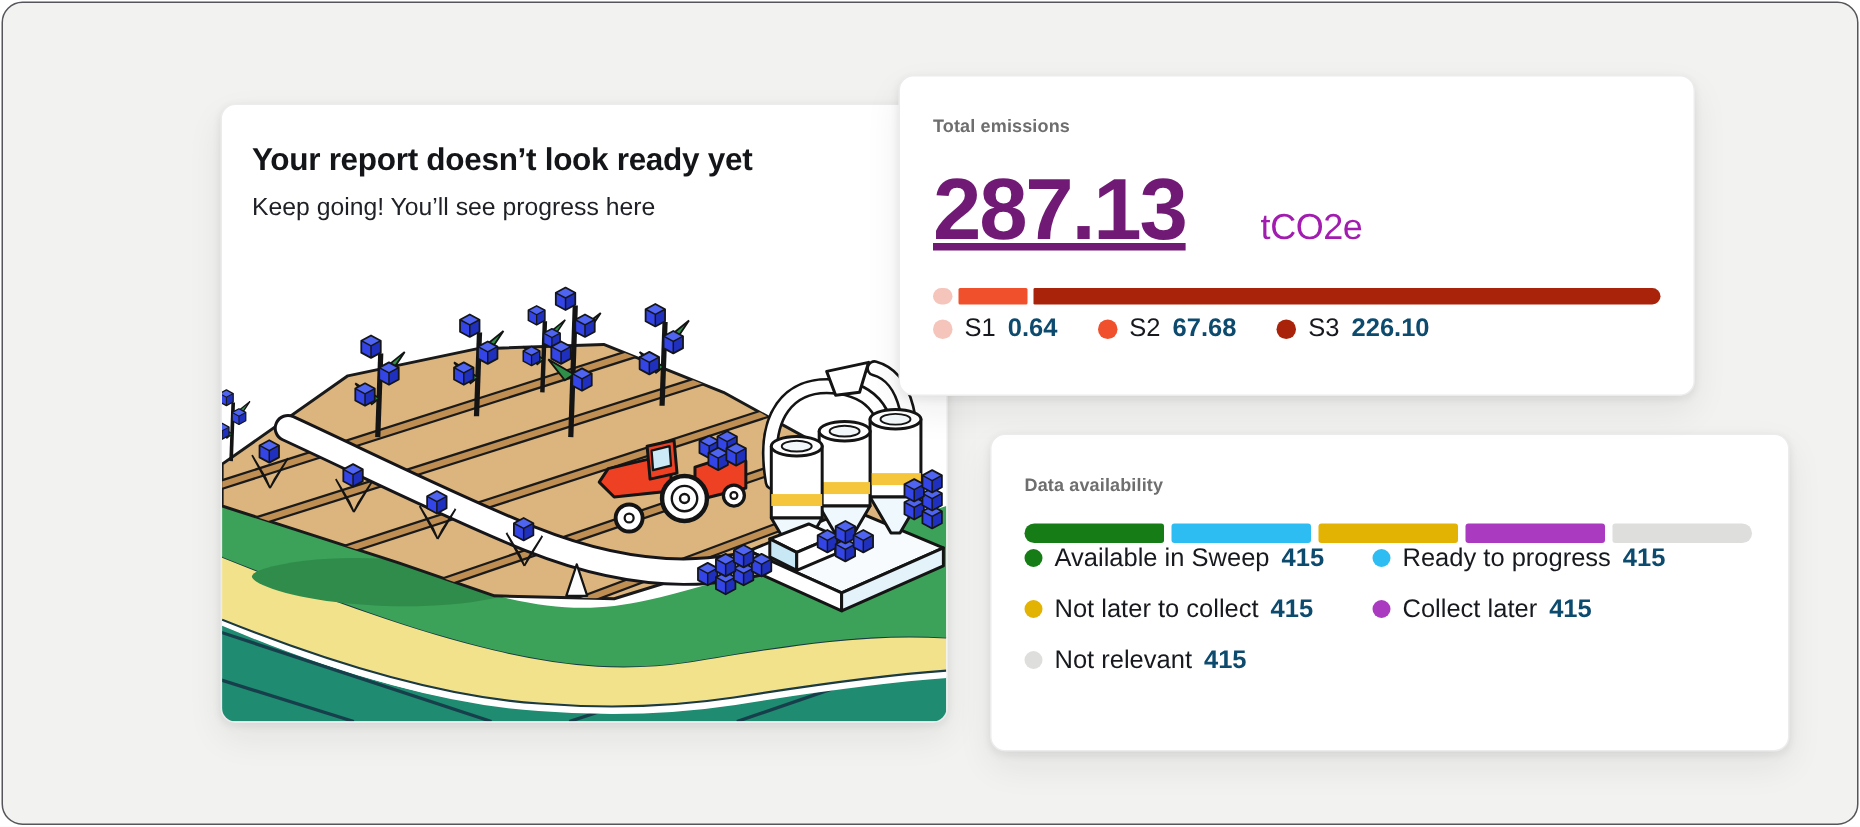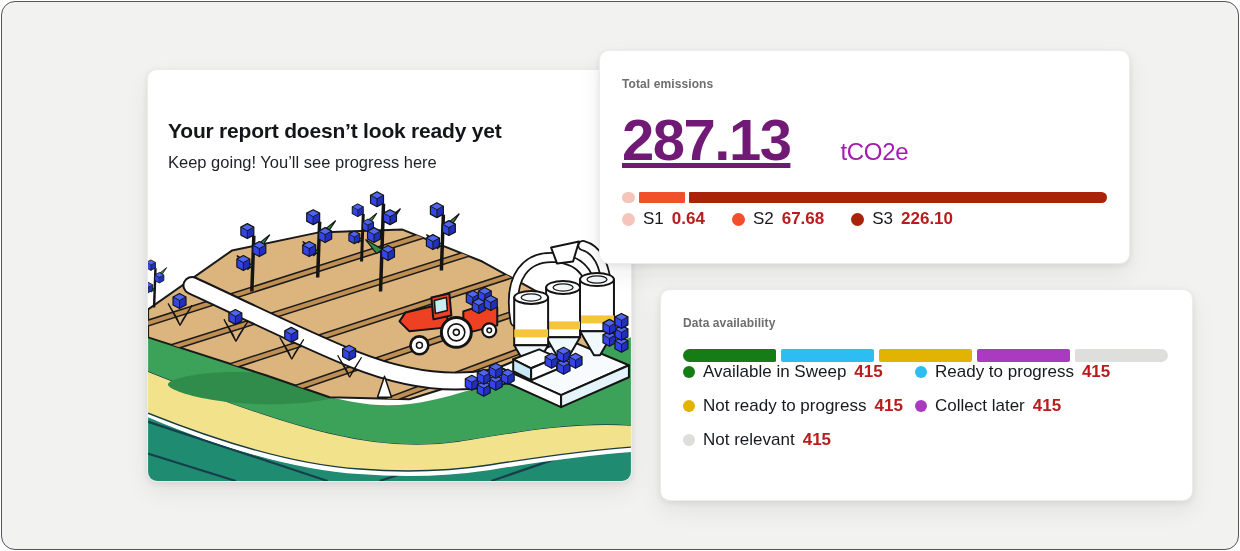--- a/index.html
+++ b/index.html
@@ -6,41 +6,41 @@
   html,body { width: 1240px; height: 551px; background: #ffffff;
     font-family: "Liberation Sans", "DejaVu Sans", sans-serif; color: #17191E; }
   .frame { position: absolute; left: 1px; top: 1px; width: 1238px; height: 549px;
     background: #F2F2F1; border: 1px solid #55555A; border-radius: 14px; overflow: hidden; }
 
   .card { position: absolute; background: #fff; border: 1px solid #ECECEC; border-radius: 10px;
     box-shadow: 0 2px 6px rgba(30,30,30,.08), 0 10px 24px rgba(30,30,30,.07); }
 
   
   .report-card { left: 145px; top: 67px; width: 485px; height: 413px; overflow: hidden; z-index: 1; }
-  .report-card .txt { position: relative; z-index: 2; padding: 25px 20px 0; margin-top: 24px; }
+  .report-card .txt { position: relative; z-index: 2; padding: 25px 20px 0; }
   .report-title { font-size: 21px; font-weight: 700; letter-spacing: -.2px; color: #141519; }
   .report-sub { font-size: 16.5px; margin-top: 10px; color: #1E2025; }
   .illu { position: absolute; left: 0; top: 0; width: 100%; height: 100%; z-index: 1; }
 
   
   .emissions-card { left: 597px; top: 48px; width: 531px; height: 214px; z-index: 3; padding: 26px 22px 0; }
   .card-label { font-size: 12px; font-weight: 700; color: #6E6E6E; letter-spacing: .1px; }
   .big-row { display: flex; align-items: baseline; gap: 10px; margin-top: 15px; }
   .big-num { font-size: 58px; font-weight: 700; letter-spacing: -1.5px; color: #701a75; text-decoration: underline; }
   .big-unit { font-size: 24px; font-weight: 400; letter-spacing: -.3px; color: #a21caf; margin-left: 40px; }
   .te-bar { display: flex; gap: 4px; height: 11px; margin-top: 19px; }
   .te-seg { height: 100%; }
   .te-seg.s1 { border-radius: 6px; }
   .te-seg.s2 { border-radius: 1px; }
   .te-seg.s3 { border-radius: 1px 6px 6px 1px; }
   .te-legend { display: flex; gap: 27px; margin-top: 6px; align-items: center; }
   .leg-item { display: flex; align-items: center; gap: 8px; font-size: 17px; }
   .dot { width: 13px; height: 13px; border-radius: 50%; flex: 0 0 auto; }
   .leg-label { color: #17191E; }
-  .leg-val { font-weight: 700; color: #b91c1c; }
+  .leg-val { font-weight: 700; color: #0c4a6e; }
 
   
   .availability-card { left: 658px; top: 287px; width: 533px; height: 212px; z-index: 2; padding: 26px 22px 16px; }
   .da-bar { display: flex; gap: 5px; height: 13px; margin-top: 19px; }
   .da-seg { height: 100%; }
   .da-seg:first-child { border-radius: 7px 2px 2px 7px; }
   .da-seg { border-radius: 2px; }
   .da-seg:last-child { border-radius: 2px 7px 7px 2px; }
   .da-legend { display: grid; grid-template-columns: 232px auto; gap: 14px 0; }
   .da-legend .dot { width: 12px; height: 12px; }
@@ -291,21 +291,21 @@
         <span class="leg-label">Available in Sweep</span>
         <span class="leg-val">415</span>
       </div>
       <div class="leg-item">
         <span class="dot" style="background-color: rgb(46, 189, 243);"></span>
         <span class="leg-label">Ready to progress</span>
         <span class="leg-val">415</span>
       </div>
       <div class="leg-item">
         <span class="dot" style="background-color: rgb(227, 179, 3);"></span>
-        <span class="leg-label">Not ready to progress</span>
+        <span class="leg-label">Not later to collect</span>
         <span class="leg-val">415</span>
       </div>
       <div class="leg-item">
         <span class="dot" style="background-color: rgb(170, 59, 192);"></span>
         <span class="leg-label">Collect later</span>
         <span class="leg-val">415</span>
       </div>
       <div class="leg-item">
         <span class="dot" style="background-color: rgb(222, 222, 221);"></span>
         <span class="leg-label">Not relevant</span>

